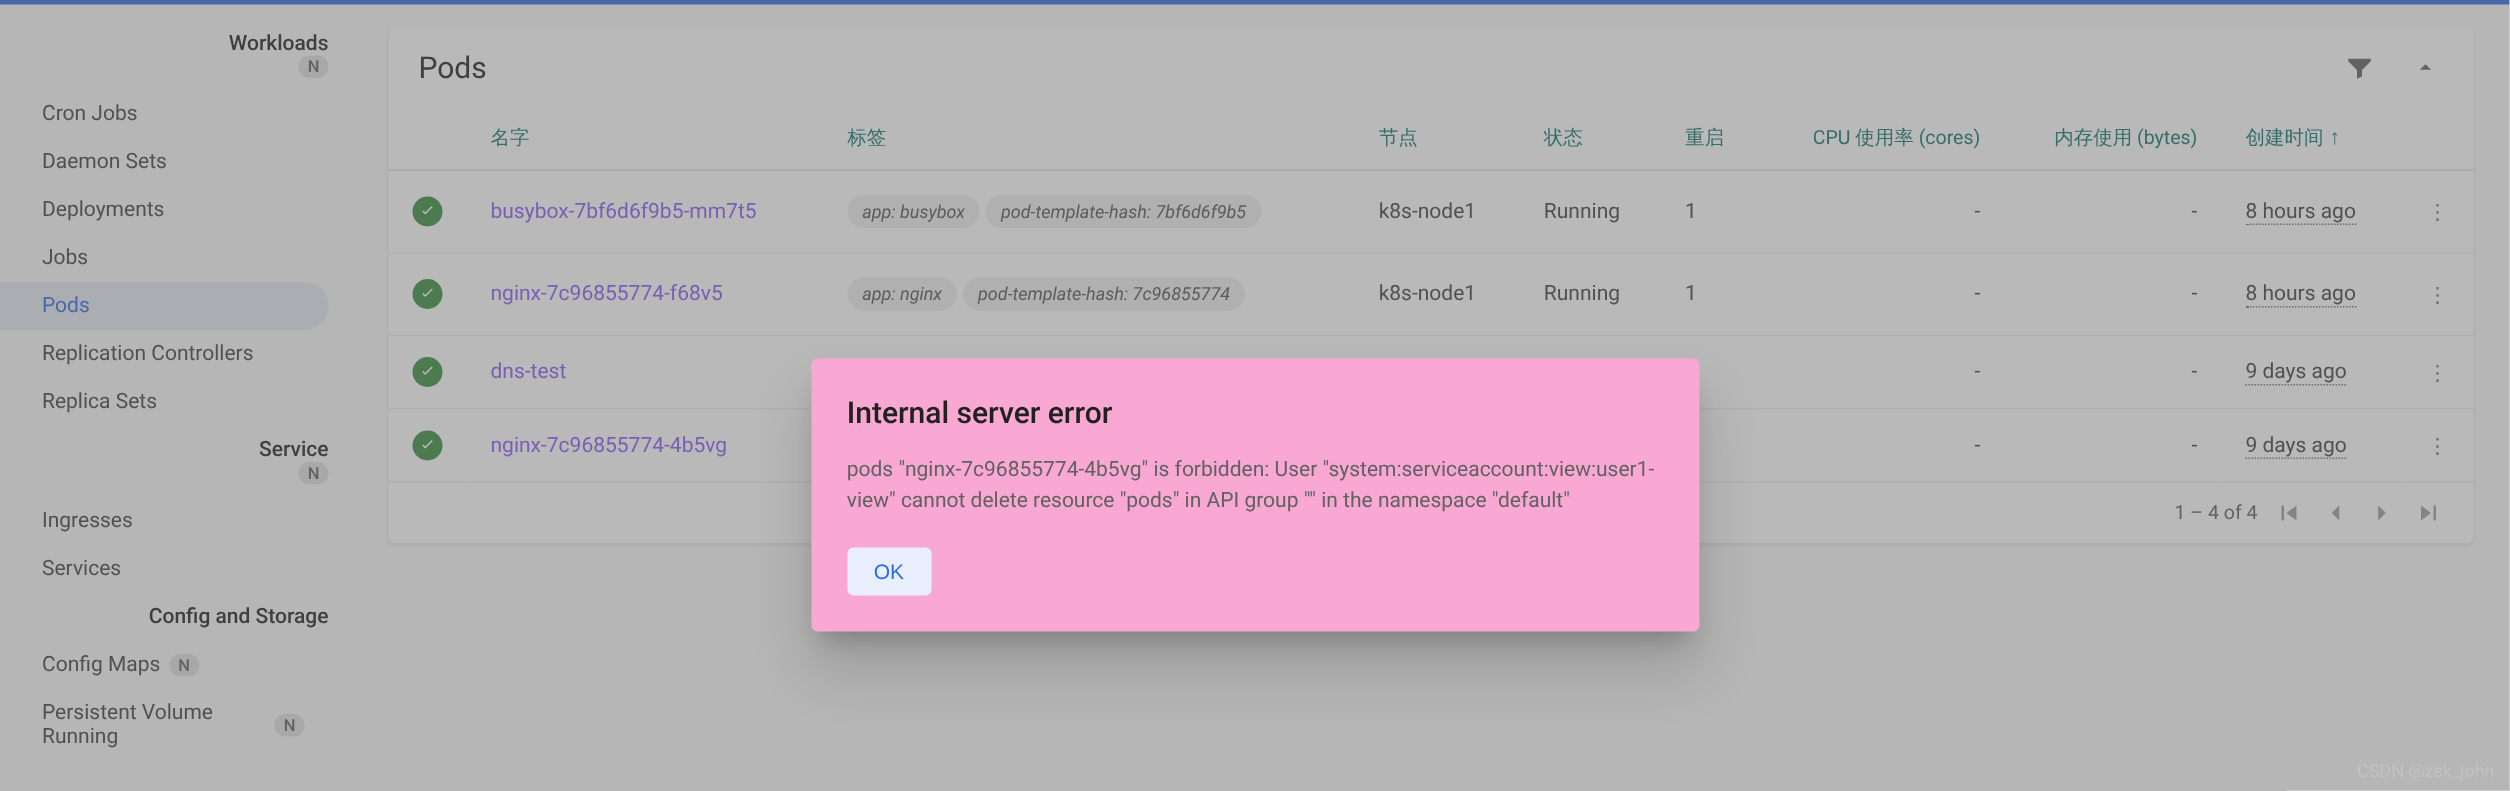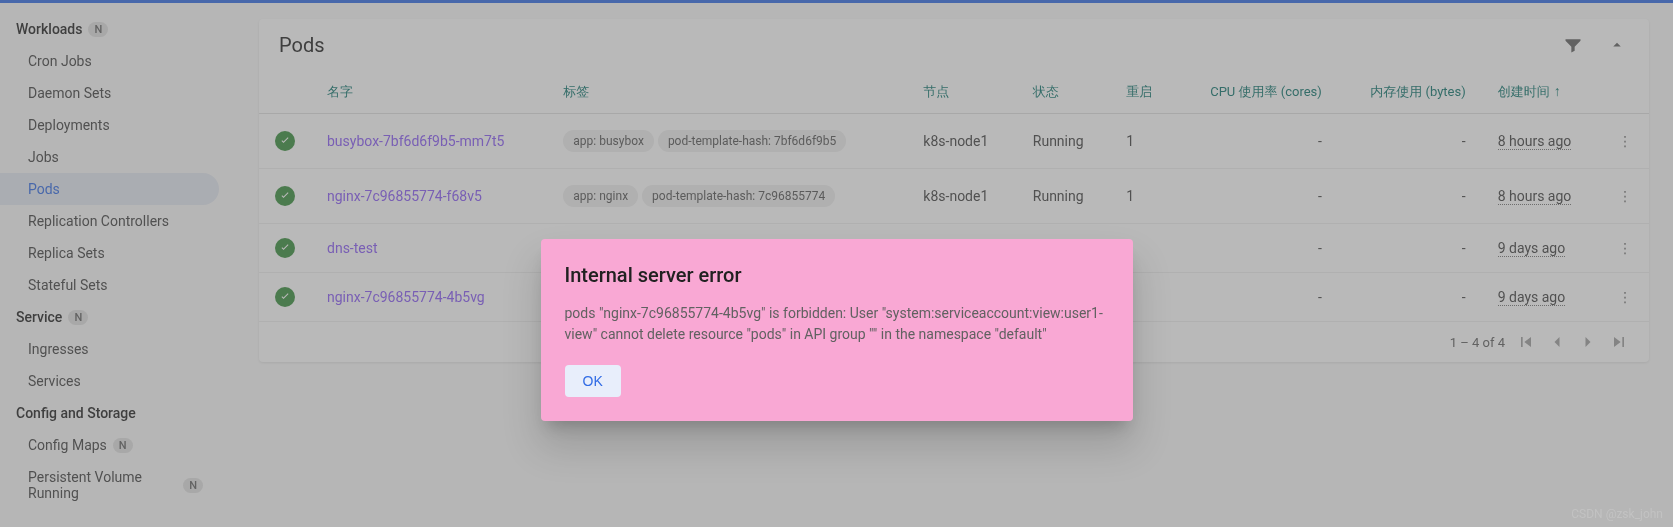--- a/index.html
+++ b/index.html
@@ -1,35 +1,35 @@
 <!DOCTYPE html>
 <html><head>
 <meta charset="utf-8">
 <style>
 * { box-sizing: border-box; margin: 0; padding: 0; }
 body { font-family: Roboto, "Helvetica Neue", Arial, sans-serif; font-size: 14px; color: #212121; background: #fafafa; width: 1673px; height: 527px; overflow: hidden; position: relative; }
 .topbar { height: 3px; background: #326ce5; }
 .layout { display: flex; height: 524px; }
 .sidebar { width: 235px; padding: 10px 0; overflow-y: auto; }
-.section-header { display: flex; align-items: flex-end; font-weight: 500; font-size: 14px; color: #212121; padding: 8px 16px; }
+.section-header { display: flex; align-items: flex-end; font-weight: 500; font-size: 14px; color: #212121; padding: 8px 16px; flex-direction: column; }
 .section-header .badge, .nav-item .badge { background: #e0e0e0; color: #616161; border-radius: 8px; font-size: 11px; padding: 1px 6px; margin-left: 6px; font-weight: 500; }
 .nav-item { display: flex; align-items: center; padding: 8px 16px 8px 28px; font-size: 14px; color: #424242; cursor: pointer; border-radius: 0 18px 18px 0; margin-right: 16px; }
 .nav-item.active { background: #e4e9f2; color: #326ce5; }
 .main { flex: 1; padding: 16px 24px 0 24px; position: relative; }
 .card { background: #fff; border-radius: 4px; box-shadow: 0 1px 3px rgba(0,0,0,.1); }
 .card-header { display: flex; align-items: center; justify-content: space-between; padding: 14px 20px; }
 .card-title { font-size: 20px; font-weight: 400; color: #212121; }
 .card-actions { display: flex; gap: 20px; align-items: center; color: #616161; }
 .icon-btn { width: 24px; height: 24px; display: flex; align-items: center; justify-content: center; cursor: pointer; }
 table { width: 100%; border-collapse: collapse; }
 thead th { text-align: left; font-weight: 400; font-size: 13px; color: #0f766e; padding: 12px 16px; border-bottom: 1px solid #e0e0e0; }
 tbody td { padding: 14px 16px; border-bottom: 1px solid #eee; vertical-align: middle; font-size: 14px; color: #424242; }
 .status-icon { width: 20px; height: 20px; border-radius: 50%; background: #388e3c; display: inline-flex; align-items: center; justify-content: center; }
 .link { color: #8b5cf6; cursor: pointer; }
-.chip { display: inline-block; background: #eee; border-radius: 12px; padding: 4px 10px; font-size: 12px; color: #555; margin: 2px 4px 2px 0; }
+.chip { display: inline-block; background: #eee; border-radius: 12px; padding: 4px 10px; font-size: 12px; color: #555; margin: 2px 4px 2px 0; font-style: italic; }
 .underline-dotted { border-bottom: 1px dotted #757575; cursor: default; }
 .menu-dots { color: #757575; cursor: pointer; text-align: center; }
 .pagination { display: flex; align-items: center; justify-content: flex-end; padding: 10px 20px; color: #616161; gap: 11px; font-size: 13px; }
 .pag-btn { cursor: pointer; display: flex; align-items: center; }
 .sort-arrow { margin-left: 4px; font-size: 14px; }
 .overlay { position: absolute; inset: 0; background: rgba(100,100,100,.45); }
 .dialog { position: absolute; top: 239px; left: 50%; transform: translateX(-50%); width: 592px; background: #f9a8d4; border-radius: 4px; box-shadow: 0 11px 15px -7px rgba(0,0,0,.2),0 24px 38px 3px rgba(0,0,0,.14); padding: 24px; }
 .dialog-title { font-size: 20px; font-weight: 500; color: #212121; margin-bottom: 16px; }
 .dialog-msg { font-size: 14px; color: #616161; line-height: 1.5; margin-bottom: 20px; }
 .dialog-actions { }
@@ -62,23 +62,20 @@
       </div>
     <div class="nav-item active">
         <span>Pods</span>
       </div>
     <div class="nav-item">
         <span>Replication Controllers</span>
       </div>
     <div class="nav-item">
         <span>Replica Sets</span>
       </div>
-    <div class="nav-item">
-        <span>Stateful Sets</span>
-      </div>
 
     <div class="section-header">
       <span>Service</span>
       <span class="badge">N</span>
     </div>
     <div class="nav-item">
         <span>Ingresses</span>
       </div>
     <div class="nav-item">
         <span>Services</span>

